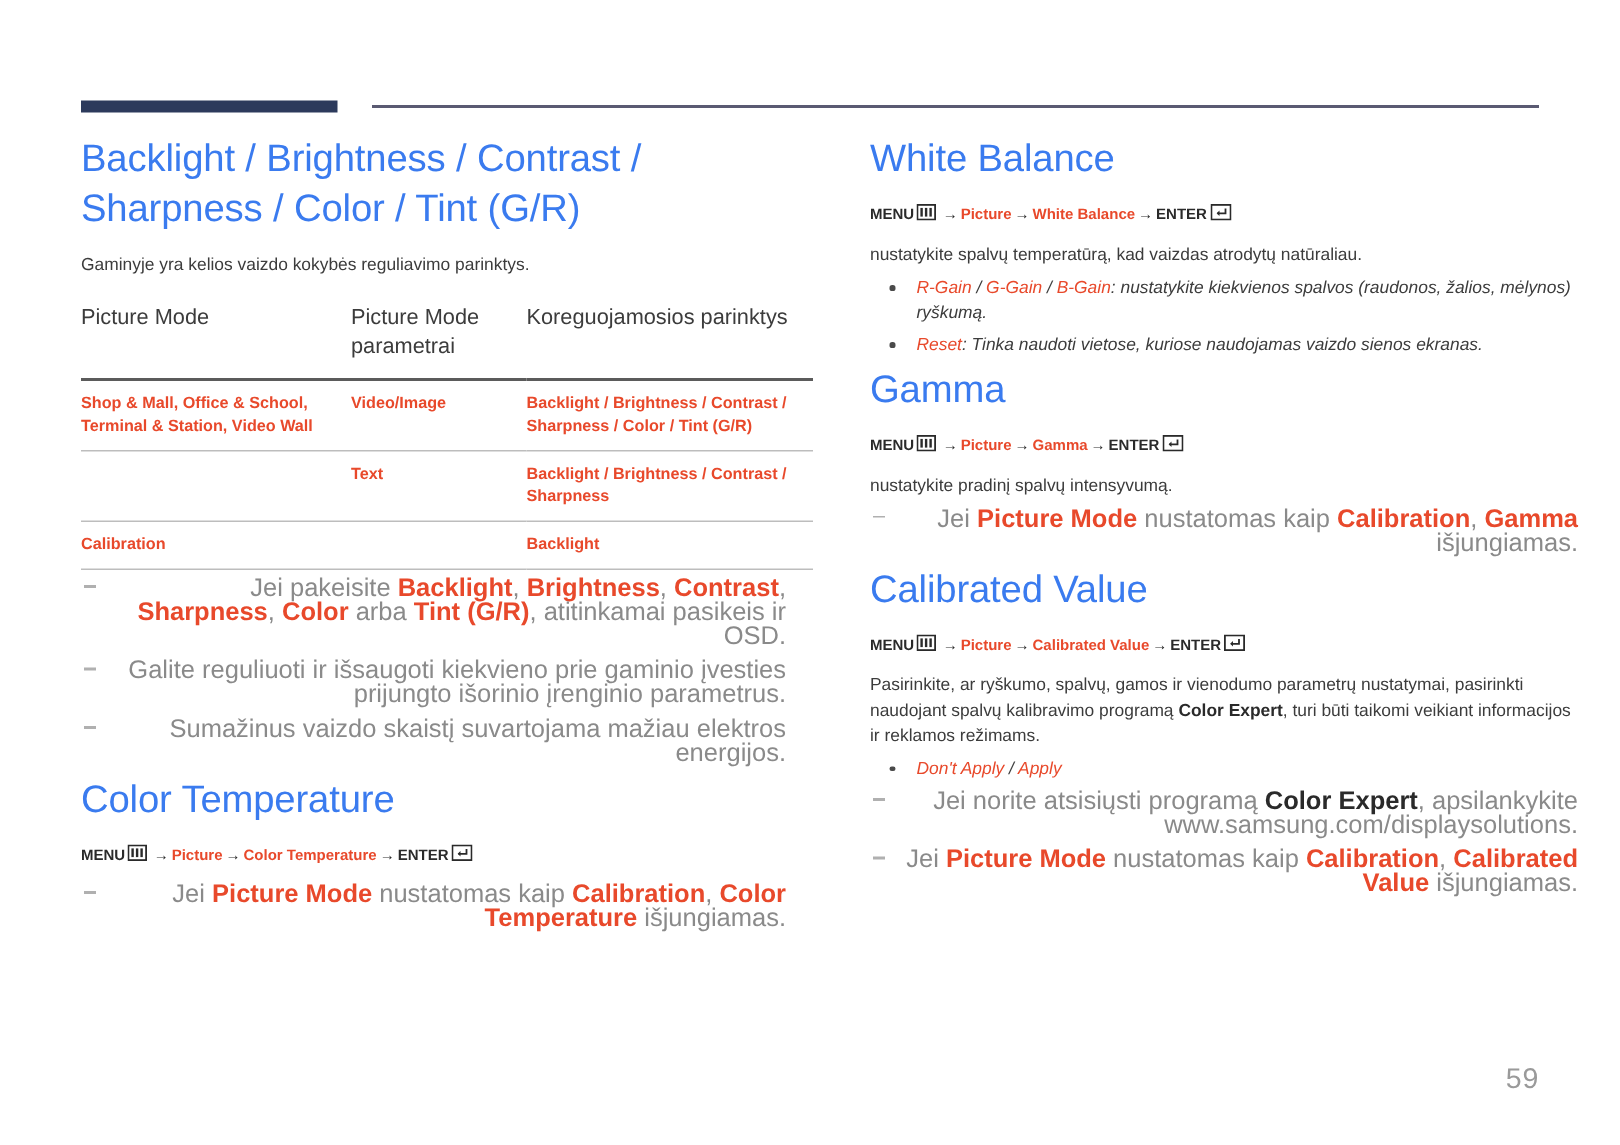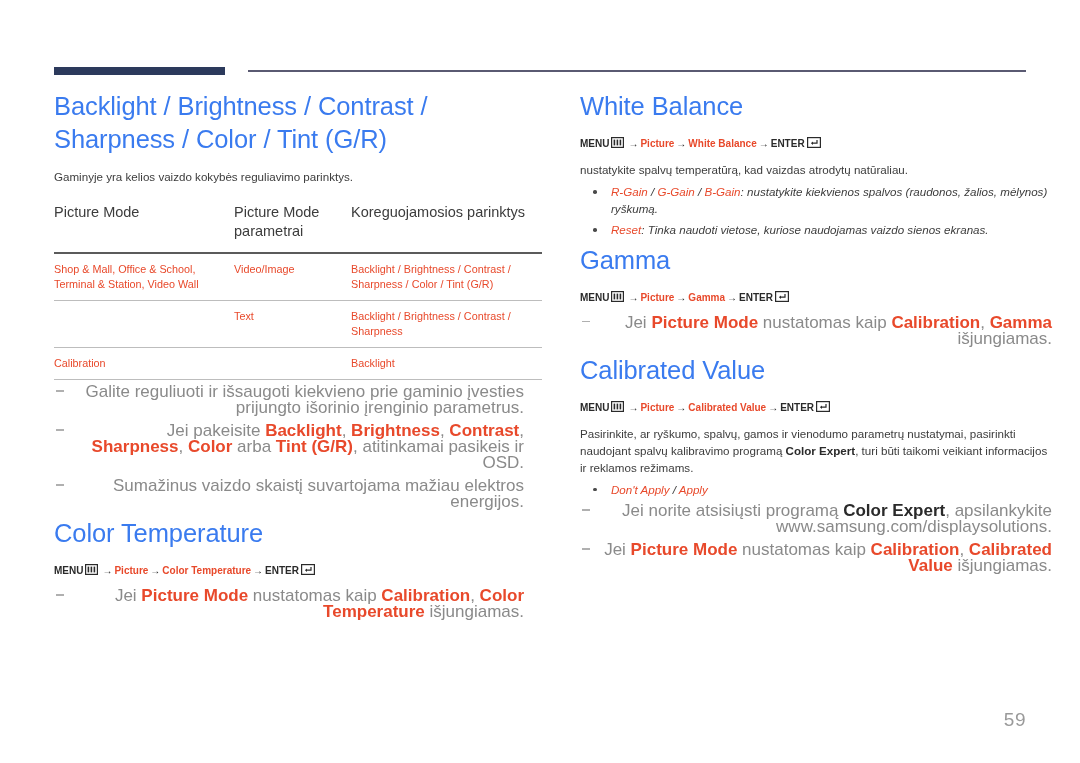--- a/index.html
+++ b/index.html
@@ -157,20 +157,21 @@
     border-bottom: 2px solid #5b5b5b;
   }
   table.pm td {
     text-align: left;
     font-size: 10.8px;
     line-height: 15px;
     color: #e8492b;
     padding: 8px 6px 8px 0;
     vertical-align: top;
     border-bottom: 1px solid #bdbdbd;
+    font-weight: bold;
   }
   table.pm td .sep { color: #e8492b; }
   table.pm .c1 { width: 174px; }
   table.pm .c2 { width: 111px; }
   table.pm .c3 { width: 185px; margin-top: 47px; }
 
   
   .pageno {
     position: absolute;
     right: 54px;
@@ -216,22 +217,22 @@
       </tr>
       <tr>
         <td class="c1">Calibration</td>
         <td class="c2"></td>
         <td class="c3"><span class="hl">Backlight</span></td>
       </tr>
     </tbody>
   </table>
 
   <ul class="dashes">
+      <li><span>Jei pakeisite </span><span class="hl">Backlight</span><span>, </span><span class="hl">Brightness</span><span>, </span><span class="hl">Contrast</span><span>, </span><span class="hl">Sharpness</span><span>, </span><span class="hl">Color</span><span> arba </span><span class="hl">Tint (G/R)</span><span>, atitinkamai pasikeis ir OSD.</span></li>
       <li><span>Galite reguliuoti ir išsaugoti kiekvieno prie gaminio įvesties prijungto išorinio įrenginio parametrus.</span></li>
-      <li><span>Jei pakeisite </span><span class="hl">Backlight</span><span>, </span><span class="hl">Brightness</span><span>, </span><span class="hl">Contrast</span><span>, </span><span class="hl">Sharpness</span><span>, </span><span class="hl">Color</span><span> arba </span><span class="hl">Tint (G/R)</span><span>, atitinkamai pasikeis ir OSD.</span></li>
       <li><span>Sumažinus vaizdo skaistį suvartojama mažiau elektros energijos.</span></li>
     </ul>
 
   <h1 class="sec sec-gap">Color Temperature</h1>
 
   <p class="menupath">
     <span>MENU</span><span class="ico"><svg width="13" height="11" viewBox="0 0 13 11">
           <rect x="0.6" y="0.6" width="11.8" height="9.8" fill="none" stroke="#2a2a2a" stroke-width="1.2"></rect>
           <rect x="2.6" y="2.6" width="1.6" height="5.8" fill="#2a2a2a"></rect>
           <rect x="5.6" y="2.6" width="1.6" height="5.8" fill="#2a2a2a"></rect>
@@ -282,20 +283,21 @@
           <rect x="2.6" y="2.6" width="1.6" height="5.8" fill="#2a2a2a"></rect>
           <rect x="5.6" y="2.6" width="1.6" height="5.8" fill="#2a2a2a"></rect>
           <rect x="8.6" y="2.6" width="1.6" height="5.8" fill="#2a2a2a"></rect>
         </svg></span><span class="arrow">→</span><span class="hl">Picture</span><span class="arrow">→</span><span class="hl">Gamma</span><span class="arrow">→</span><span>ENTER</span><span class="ico"><svg width="14" height="11" viewBox="0 0 14 11">
           <rect x="0.6" y="0.6" width="12.8" height="9.8" fill="none" stroke="#2a2a2a" stroke-width="1.2"></rect>
           <path d="M10 3 L10 6.2 L4.6 6.2" fill="none" stroke="#2a2a2a" stroke-width="1.2"></path>
           <path d="M6 4.4 L4.1 6.2 L6 8" fill="#2a2a2a"></path>
         </svg></span>
   </p>
 
+  <p class="body">nustatykite pradinį spalvų intensyvumą.</p>
 
   <ul class="dashes">
       <li><span>Jei </span><span class="hl">Picture Mode</span><span> nustatomas kaip </span><span class="hl">Calibration</span><span>, </span><span class="hl">Gamma</span><span> išjungiamas.</span></li>
     </ul>
 
   <h1 class="sec sec-gap">Calibrated Value</h1>
 
   <p class="menupath">
     <span>MENU</span><span class="ico"><svg width="13" height="11" viewBox="0 0 13 11">
           <rect x="0.6" y="0.6" width="11.8" height="9.8" fill="none" stroke="#2a2a2a" stroke-width="1.2"></rect>

